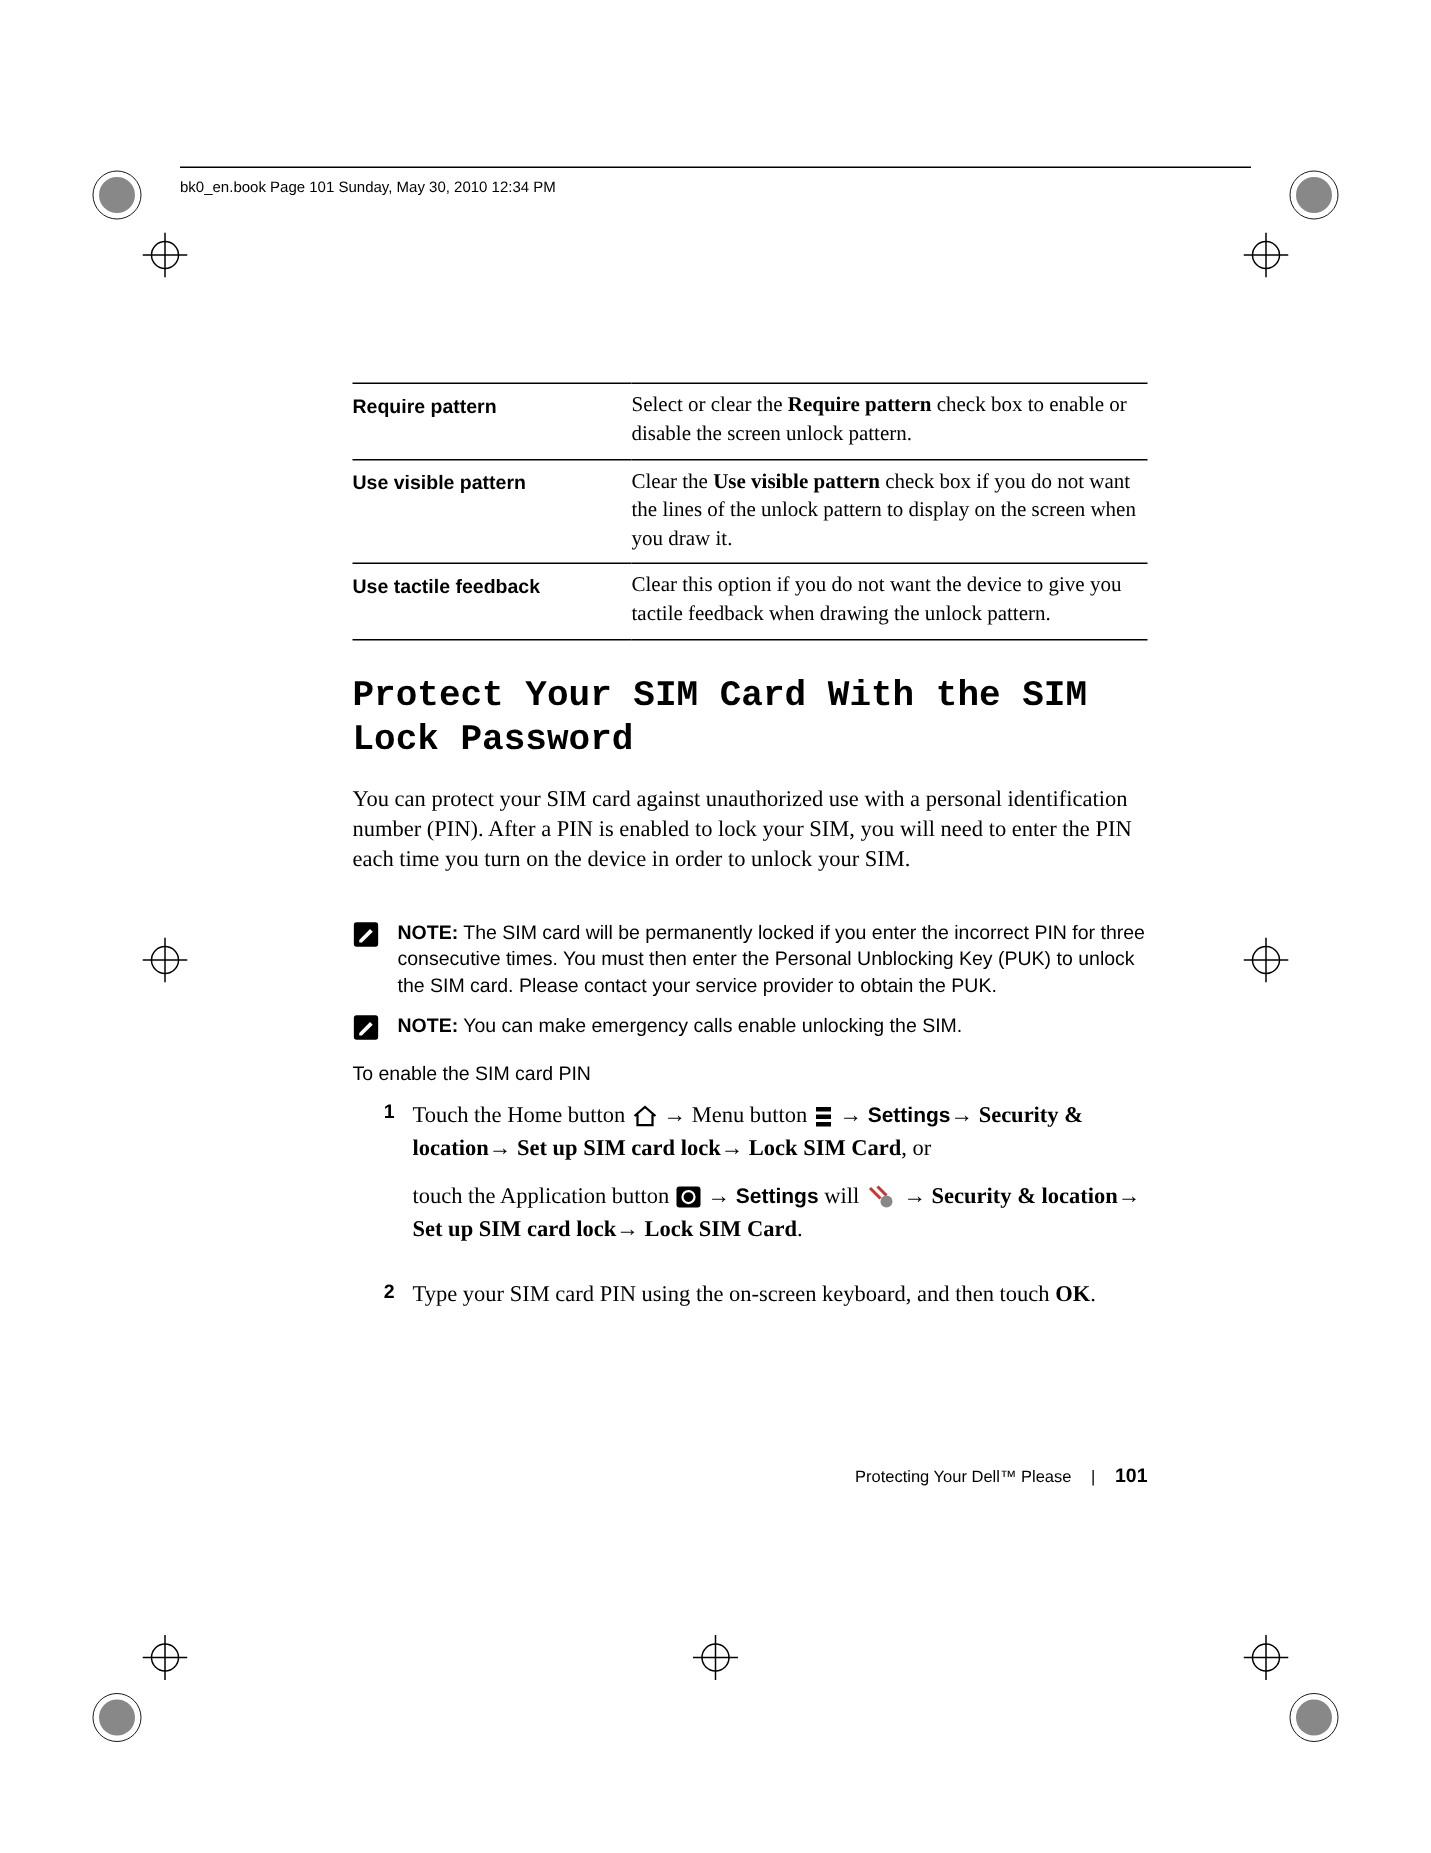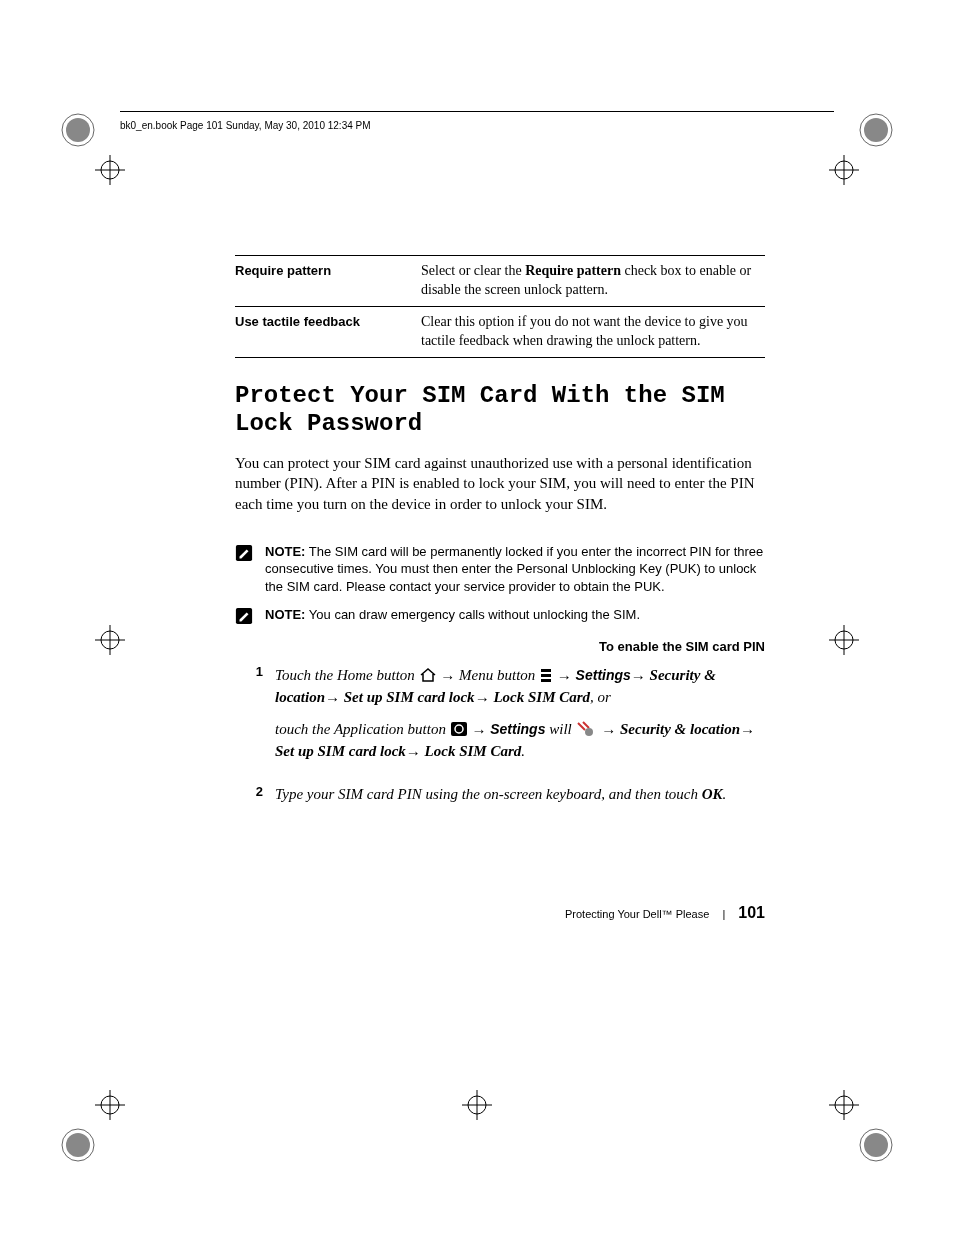--- a/index.html
+++ b/index.html
@@ -77,43 +77,41 @@
   }
   .note-text {
     font-family: Arial, Helvetica, sans-serif;
     font-size: 13px;
     line-height: 1.35;
     flex: 1;
   }
   .note-text .note-label { font-weight: bold; }
   .subhead {
     font-family: Arial, Helvetica, sans-serif;
-    font-weight: bold;
+    font-weight: normal;
     font-size: 13px;
     margin: 14px 0 10px 0;
-    text-align: right;
   }
   .step {
     display: flex;
     margin-bottom: 12px;
   }
   .step-num {
     width: 28px;
     flex: 0 0 auto;
     font-family: Arial, Helvetica, sans-serif;
     font-weight: bold;
     font-size: 13px;
     text-align: right;
     padding-right: 12px;
   }
   .step-body {
     font-size: 15px;
     line-height: 1.4;
     flex: 1;
-    font-style: italic;
   }
   .step-body p { margin: 0 0 10px 0; }
   .b { font-weight: bold; }
   .sans-b { font-family: Arial, Helvetica, sans-serif; font-weight: bold; font-size: 14px; }
   .arrow { font-family: Arial, sans-serif; }
   .inline-icon {
     display: inline-block;
     vertical-align: middle;
     position: relative;
     top: -1px;
@@ -121,21 +119,21 @@
   .footer {
     position: absolute;
     right: 0;
     bottom: -95px;
     font-family: Arial, Helvetica, sans-serif;
     font-size: 11px;
     width: 530px;
     text-align: right;
   }
   .footer .sep { margin: 0 10px; }
-  .footer .pg { font-weight: bold; font-size: 16px; }
+  .footer .pg { font-weight: bold; font-size: 13px; }
 
   
   .regmark { position: absolute; width: 30px; height: 30px; }
   .corner { position: absolute; width: 40px; height: 40px; }
 </style>
 </head>
 <body>
 
 <div class="header-line"></div>
 <div class="header-text">bk0_en.book  Page 101  Sunday, May 30, 2010  12:34 PM</div>
@@ -194,20 +192,26 @@
   </svg>
 
 <div class="page">
 
   <table class="opts">
     <tbody>
         <tr>
       <td class="label">Require pattern</td>
       <td>
         <span>Select or clear the </span><span class="b">Require pattern</span><span> check box to enable or disable the screen unlock pattern.</span>
+      </td>
+    </tr>
+    <tr>
+      <td class="label">Use visible pattern</td>
+      <td>
+        <span>Clear the </span><span class="b">Use visible pattern</span><span> check box if you do not want the lines of the unlock pattern to display on the screen when you draw it.</span>
       </td>
     </tr>
     <tr>
       <td class="label">Use tactile feedback</td>
       <td>
         <span></span><span class="b"></span><span>Clear this option if you do not want the device to give you tactile feedback when drawing the unlock pattern.</span>
       </td>
     </tr>
   </tbody>
     </table>
@@ -225,21 +229,21 @@
       <span class="note-label">NOTE:</span><span> The SIM card will be permanently locked if you enter the incorrect PIN for three consecutive times. You must then enter the Personal Unblocking Key (PUK) to unlock the SIM card. Please contact your service provider to obtain the PUK.</span>
     </div>
   </div>
 
   <div class="note-row">
     <svg class="note-icon" viewBox="0 0 20 20">
         <rect x="1" y="1" width="18" height="18" rx="2" fill="#000"></rect>
         <path d="M5 14 L13 6 L15 8 L7 16 L5 16 Z" fill="#fff"></path>
       </svg>
     <div class="note-text">
-      <span class="note-label">NOTE:</span><span> You can draw emergency calls without unlocking the SIM.</span>
+      <span class="note-label">NOTE:</span><span> You can make emergency calls enable unlocking the SIM.</span>
     </div>
   </div>
 
   <div class="subhead">To enable the SIM card PIN</div>
 
   <div class="step">
     <div class="step-num">1</div>
     <div class="step-body">
       <p>
         <span>Touch the Home button </span>

